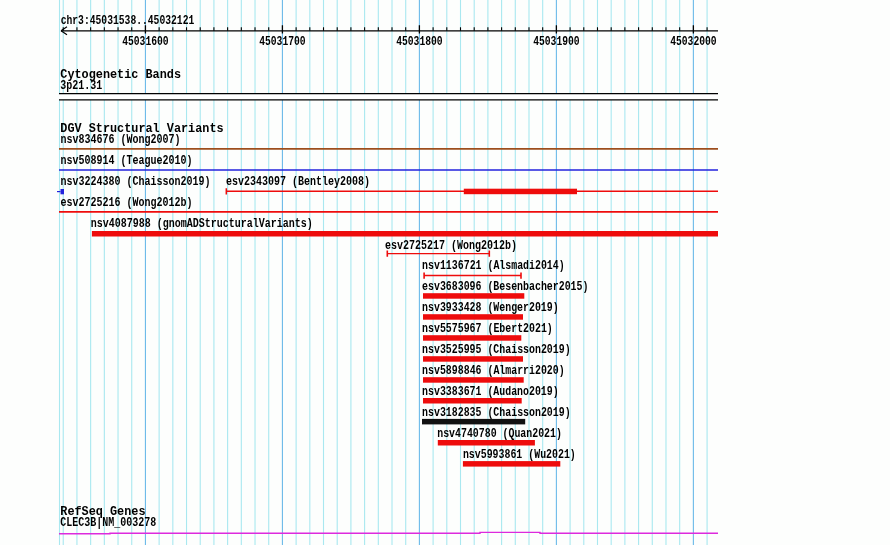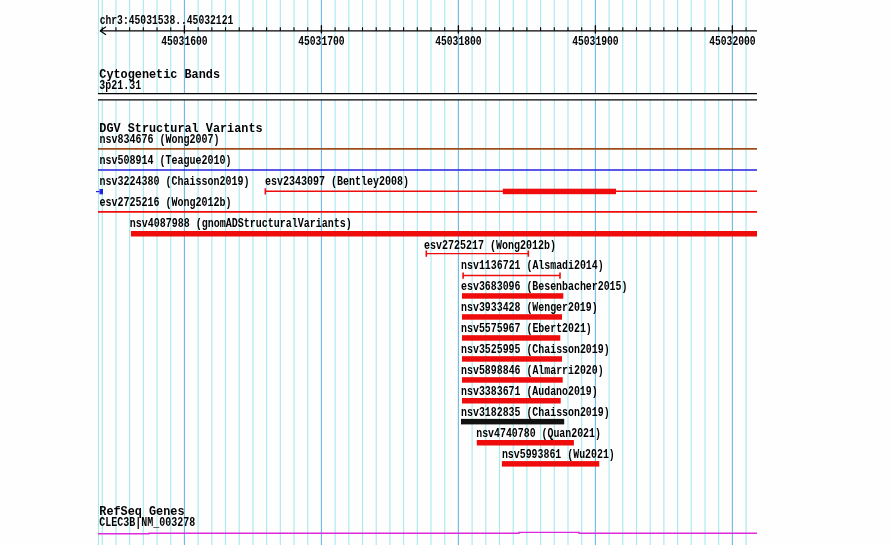--- a/index.html
+++ b/index.html
@@ -1,14 +1,14 @@
 <!DOCTYPE html>
 <html><head><meta charset="utf-8"><style>
 html,body{margin:0;padding:0;background:#fdfefd;}
-#wrap{position:relative;width:718px;height:545px;overflow:hidden;margin-left:39px;}
+#wrap{position:relative;width:718px;height:545px;overflow:hidden;}
 </style></head><body>
 <div id="wrap"><svg xmlns="http://www.w3.org/2000/svg" width="890" height="545" viewBox="0 0 890 545" font-family="Liberation Mono, monospace" fill="#000">
       <path d="M59.5 0V545 M63.24 0V545 M76.94 0V545 M90.64 0V545 M104.34 0V545 M118.03 0V545 M131.73 0V545 M159.13 0V545 M172.83 0V545 M186.53 0V545 M200.23 0V545 M213.92 0V545 M227.62 0V545 M241.32 0V545 M255.02 0V545 M268.72 0V545 M296.12 0V545 M309.82 0V545 M323.51 0V545 M337.21 0V545 M350.91 0V545 M364.61 0V545 M378.31 0V545 M392.01 0V545 M405.71 0V545 M433.1 0V545 M446.8 0V545 M460.5 0V545 M474.2 0V545 M487.9 0V545 M501.6 0V545 M515.29 0V545 M528.99 0V545 M542.69 0V545 M570.09 0V545 M583.79 0V545 M597.49 0V545 M611.18 0V545 M624.88 0V545 M638.58 0V545 M652.28 0V545 M665.98 0V545 M679.68 0V545 M707.08 0V545 M720.77 0V545 M734.47 0V545 M748.17 0V545 M761.87 0V545 M775.57 0V545 M789.27 0V545 M802.97 0V545 M816.66 0V545 M844.06 0V545 M857.76 0V545" stroke="#a9e8f0" stroke-width="1.1" fill="none"></path>
       <path d="M145.43 0V545 M282.42 0V545 M419.4 0V545 M556.39 0V545 M693.38 0V545 M830.36 0V545" stroke="#6cbae9" stroke-width="1.1" fill="none"></path>
       <path d="M61 30.8H860" stroke="#000" stroke-width="1.3" fill="none"></path>
       <path d="M61 30.8L67 26.8M61 30.8L67 34.8M860 30.8L854 26.8M860 30.8L854 34.8" stroke="#000" stroke-width="1.2" fill="none"></path>
       <path d="M63.24 27.2V30.8 M76.94 27.2V30.8 M90.64 27.2V30.8 M104.34 27.2V30.8 M118.03 27.2V30.8 M131.73 27.2V30.8 M159.13 27.2V30.8 M172.83 27.2V30.8 M186.53 27.2V30.8 M200.23 27.2V30.8 M213.92 27.2V30.8 M227.62 27.2V30.8 M241.32 27.2V30.8 M255.02 27.2V30.8 M268.72 27.2V30.8 M296.12 27.2V30.8 M309.82 27.2V30.8 M323.51 27.2V30.8 M337.21 27.2V30.8 M350.91 27.2V30.8 M364.61 27.2V30.8 M378.31 27.2V30.8 M392.01 27.2V30.8 M405.71 27.2V30.8 M433.1 27.2V30.8 M446.8 27.2V30.8 M460.5 27.2V30.8 M474.2 27.2V30.8 M487.9 27.2V30.8 M501.6 27.2V30.8 M515.29 27.2V30.8 M528.99 27.2V30.8 M542.69 27.2V30.8 M570.09 27.2V30.8 M583.79 27.2V30.8 M597.49 27.2V30.8 M611.18 27.2V30.8 M624.88 27.2V30.8 M638.58 27.2V30.8 M652.28 27.2V30.8 M665.98 27.2V30.8 M679.68 27.2V30.8 M707.08 27.2V30.8 M720.77 27.2V30.8 M734.47 27.2V30.8 M748.17 27.2V30.8 M761.87 27.2V30.8 M775.57 27.2V30.8 M789.27 27.2V30.8 M802.97 27.2V30.8 M816.66 27.2V30.8 M844.06 27.2V30.8 M857.76 27.2V30.8" stroke="#000" stroke-width="1.1" fill="none"></path>
       <path d="M145.43 25.2V33.5 M282.42 25.2V33.5 M419.4 25.2V33.5 M556.39 25.2V33.5 M693.38 25.2V33.5 M830.36 25.2V33.5" stroke="#000" stroke-width="1.3" fill="none"></path>
       <text x="60.7" y="24.3" font-size="12" font-weight="bold" textLength="133.6" lengthAdjust="spacingAndGlyphs" text-anchor="start">chr3:45031538..45032121</text>
       <text x="145.43" y="44.6" font-size="12" font-weight="bold" textLength="46.5" lengthAdjust="spacingAndGlyphs" text-anchor="middle">45031600</text>

